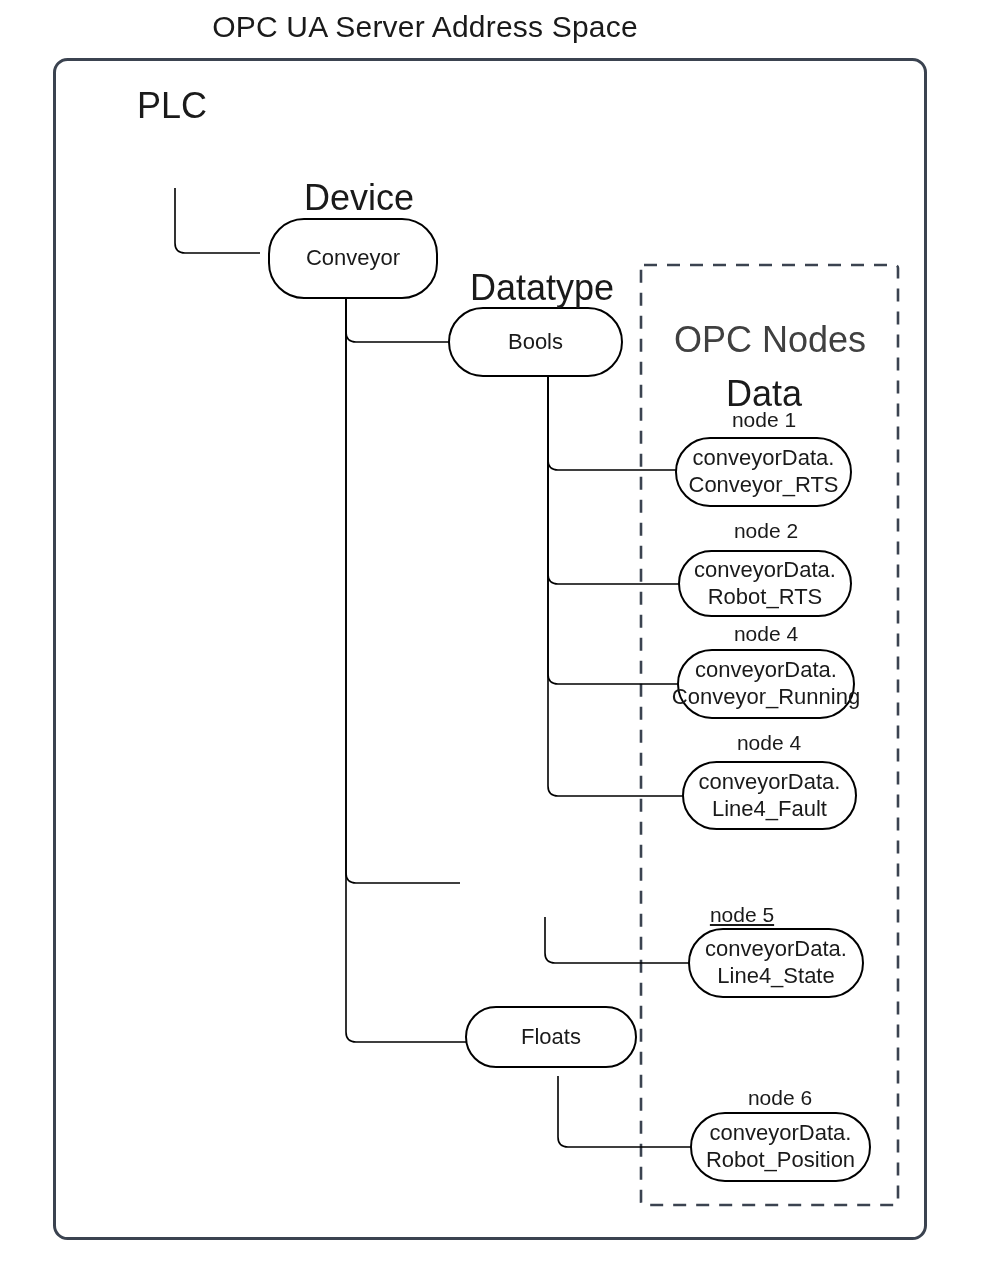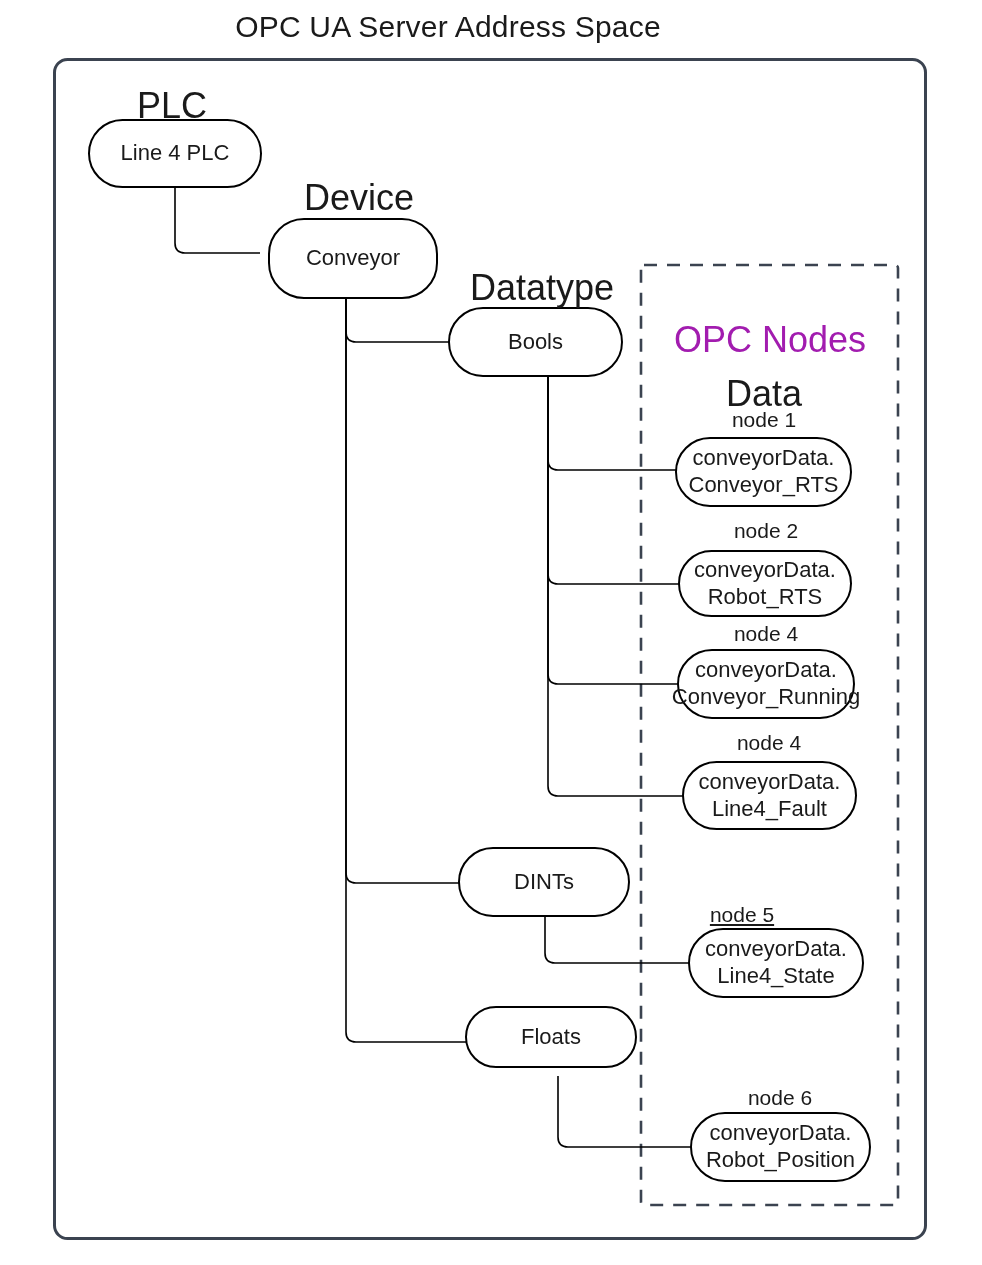--- a/index.html
+++ b/index.html
@@ -3,27 +3,27 @@
 <meta charset="utf-8">
 <style>
   html,body { margin:0; padding:0; background:#ffffff; }
   .stage {
     position:relative; width:982px; height:1265px; overflow:hidden;
     background:#ffffff; color:#1a1a1a;
     font-family:"Liberation Sans", sans-serif;
   }
   .title {
     position:absolute; top:10px; left:0; width:850px;
-    text-align:center; font-size:30px; letter-spacing:0.2px;margin-left:23px;
+    text-align:center; font-size:30px; letter-spacing:0.2px;
   }
   .lbl {
     position:absolute; transform:translateX(-50%);
     font-size:36px; white-space:nowrap;
   }
-  .lbl.red { color:#a21caf; }
+  .lbl.red { color:#404040; }
   .cap {
     position:absolute; transform:translateX(-50%);
     font-size:21px; white-space:nowrap;
   }
   .pill {
     position:absolute; box-sizing:border-box;
     border:2px solid #000000; border-radius:36px; background:#ffffff;
     display:flex; flex-direction:column; align-items:center; justify-content:center;
     font-size:22px; line-height:1.22; text-align:center; white-space:nowrap;
     z-index:2;
@@ -57,31 +57,25 @@
   </svg>
 
   <div class="title">OPC UA Server Address Space</div>
 
   <div class="lbl" style="left:172px; top:85px;">PLC</div>
   <div class="lbl" style="left:359px; top:177px;">Device</div>
   <div class="lbl" style="left:542px; top:267px;text-align:center;">Datatype</div>
   <div class="lbl red" style="left:770px; top:319px;">OPC Nodes</div>
   <div class="lbl" style="left:764px; top:373px;">Data</div>
 
-  <div class="pill" style="left:88px;  top:119px; width:174px; height:69px;">
-    <span>Line 4 PLC</span>
-  </div>
   <div class="pill" style="left:268px; top:218px; width:170px; height:81px;">
     <span>Conveyor</span>
   </div>
   <div class="pill" style="left:448px; top:307px; width:175px; height:70px;text-align:center;">
     <span>Bools</span>
-  </div>
-  <div class="pill" style="left:458px; top:847px; width:172px; height:70px;">
-    <span>DINTs</span>
   </div>
   <div class="pill" style="left:465px; top:1006px; width:172px; height:62px;">
     <span>Floats</span>
   </div>
 
   <div class="cap" style="left:764px; top:408px;">node 1</div>
   <div class="cap" style="left:766px; top:519px;">node 2</div>
   <div class="cap" style="left:766px; top:622px;">node 4</div>
   <div class="cap" style="left:769px; top:731px;">node 4</div>
   <div class="cap" style="left:742px; top:903px;text-decoration:underline;">node 5</div>

